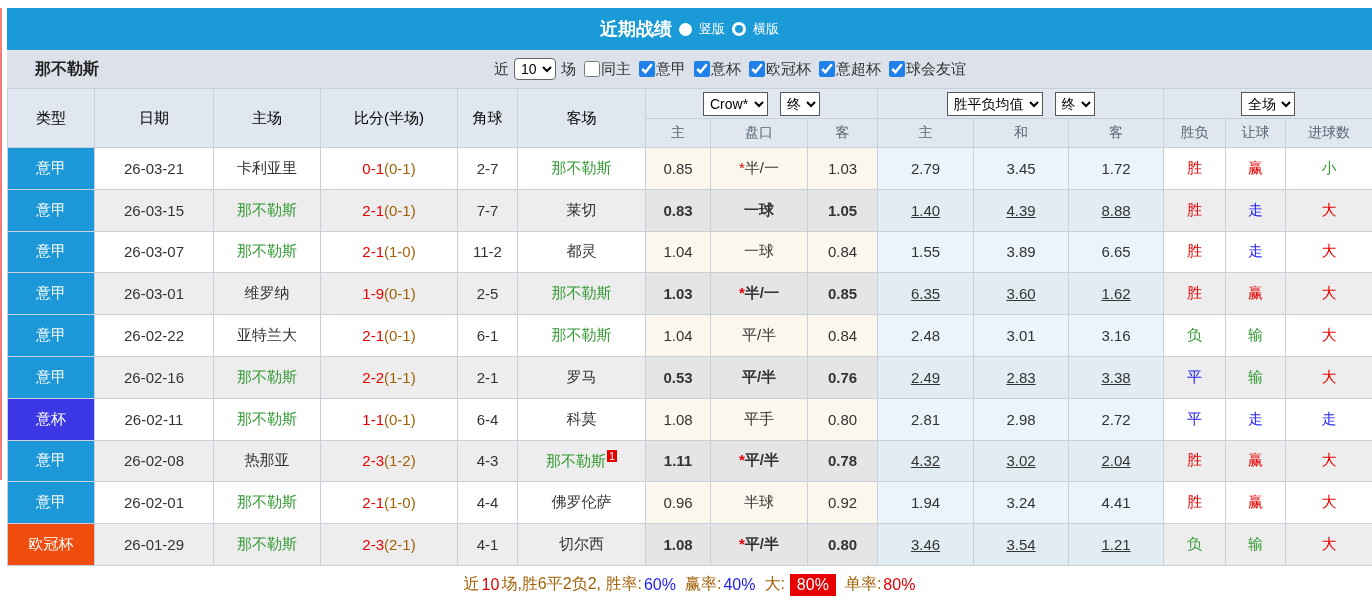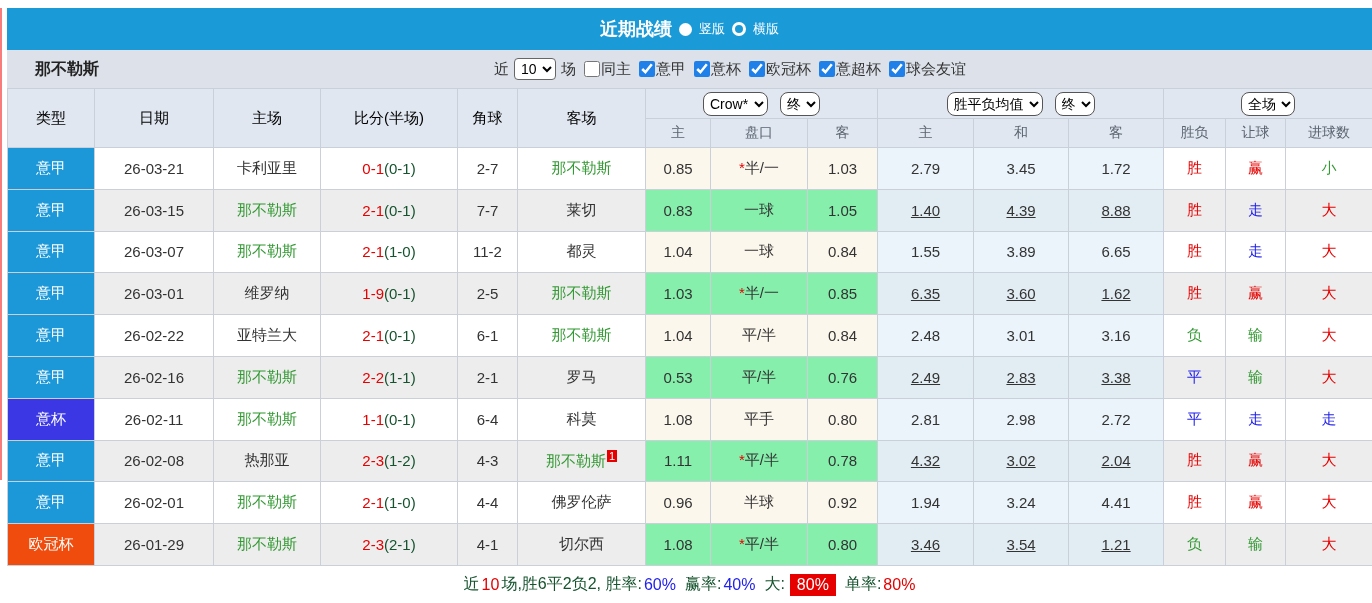--- a/index.html
+++ b/index.html
@@ -30,33 +30,33 @@
 
   
   table { border-collapse:collapse; table-layout:fixed; width:1365px; }
   th, td { border:1px solid #c9d0d9; text-align:center; overflow:hidden; white-space:nowrap; }
   thead th { background:#e0e7f0; font-weight:normal; }
   tr.hrow1 th { height:30px; }
   tr.hrow1 .main-h { font-size:15px; color:#000000; }
   tr.hrow2 th { height:29px; font-size:14px; color:#5a6470; }
   .sel-cell { vertical-align:middle; }
   .sel-wrap { display:flex; justify-content:center; align-items:center; gap:12px; }
-  .sel-wrap select { font-size:14px; background:#fff; border:1px solid #555; border-radius:8px;
+  .sel-wrap select { font-size:14px; background:#fff; border:1px solid #555; border-radius:0;
                      padding:2px 2px; }
   tbody td { height:41.8px; font-size:15px; color:#333; background:#fff; }
   tbody tr.even td { background:#ededed; }
   td.league { color:#fff; font-size:15px; }
   tbody tr.odd td.odds-cell { background:#fcf7ec; }
-  tbody tr.even td.odds-cell { background:#86efac; }
+  tbody tr.even td.odds-cell { background:#e5e5e5;font-weight:bold; }
   tbody tr.odd td.avg-cell { background:#eaf4fa; }
   tbody tr.even td.avg-cell { background:#e2edf3;text-decoration:underline; }
   .c-red { color:#e60000; }
   .c-green { color:#339933; }
   .c-blue { color:#2222ee; }
-  .c-dark { color:#14532d; }
+  .c-dark { color:#a16207; }
   .sup-badge { background:#e60000; color:#fff; font-size:11px; padding:0 2px; margin-left:1px;
                vertical-align:super; }
 
   
   .summary { height:38px; display:flex; align-items:center; justify-content:center;
              font-size:16px; color:#333; }
   .summary span { margin:0 1px; }
   .sp-gap { margin-left:8px !important; }
   .redbox { background:#e60000; color:#fff; padding:2px 7px; margin-left:4px !important; }
 </style>

